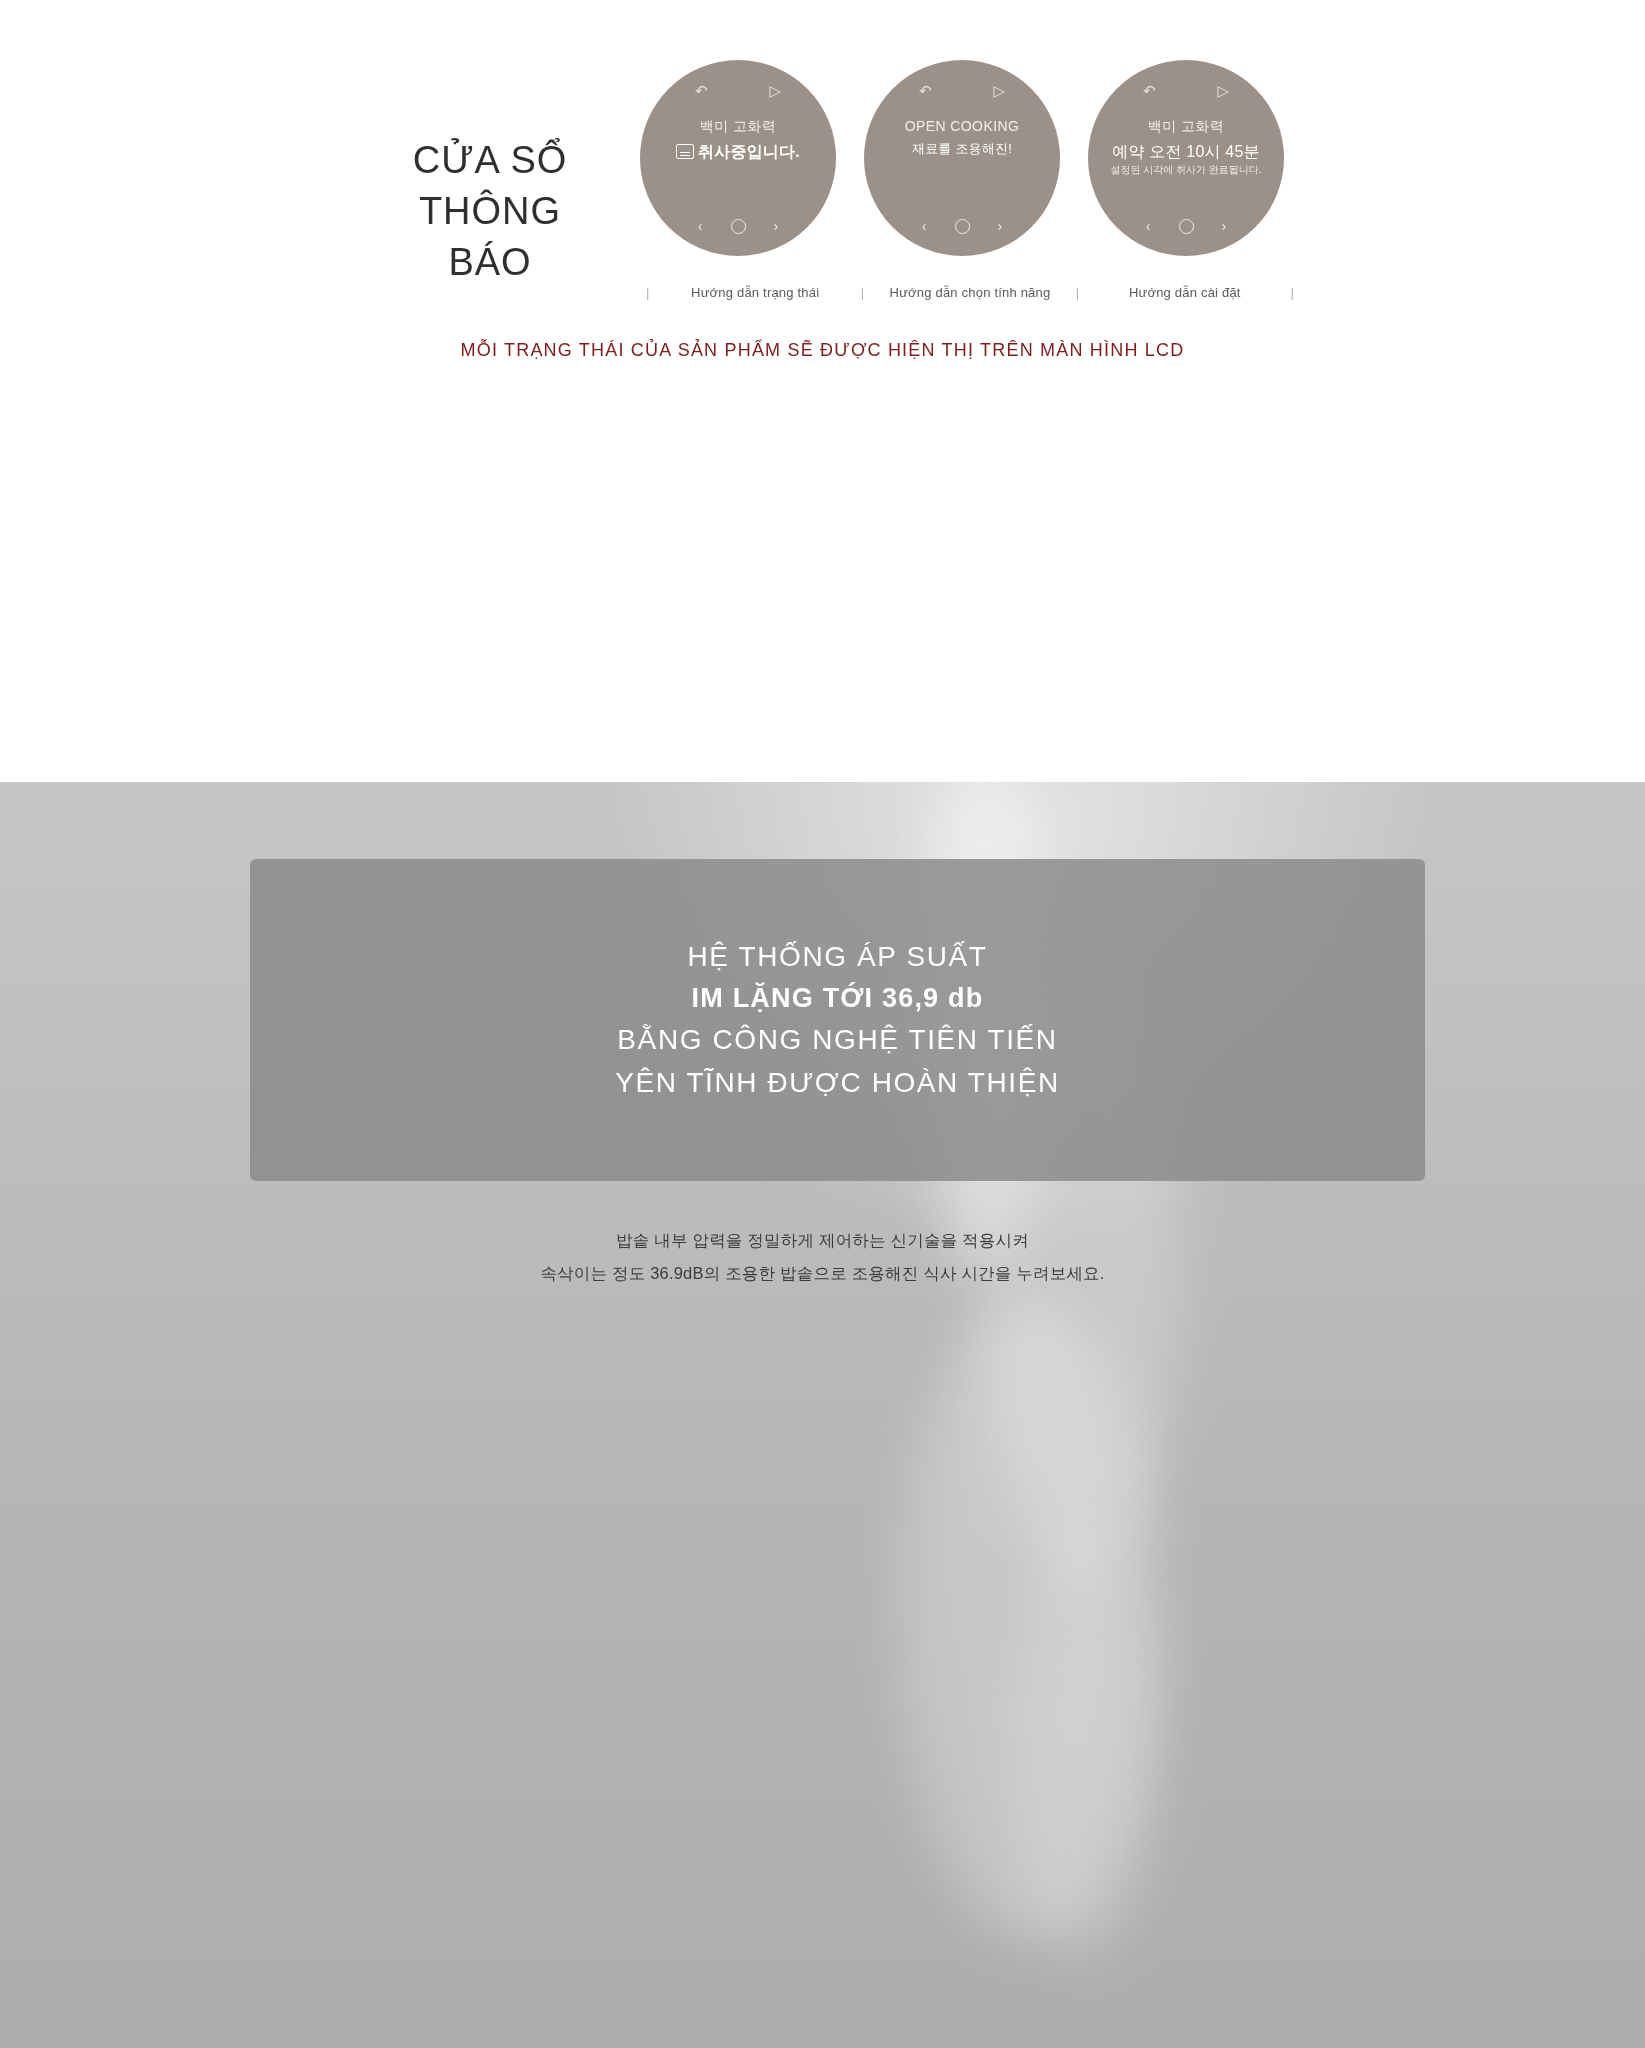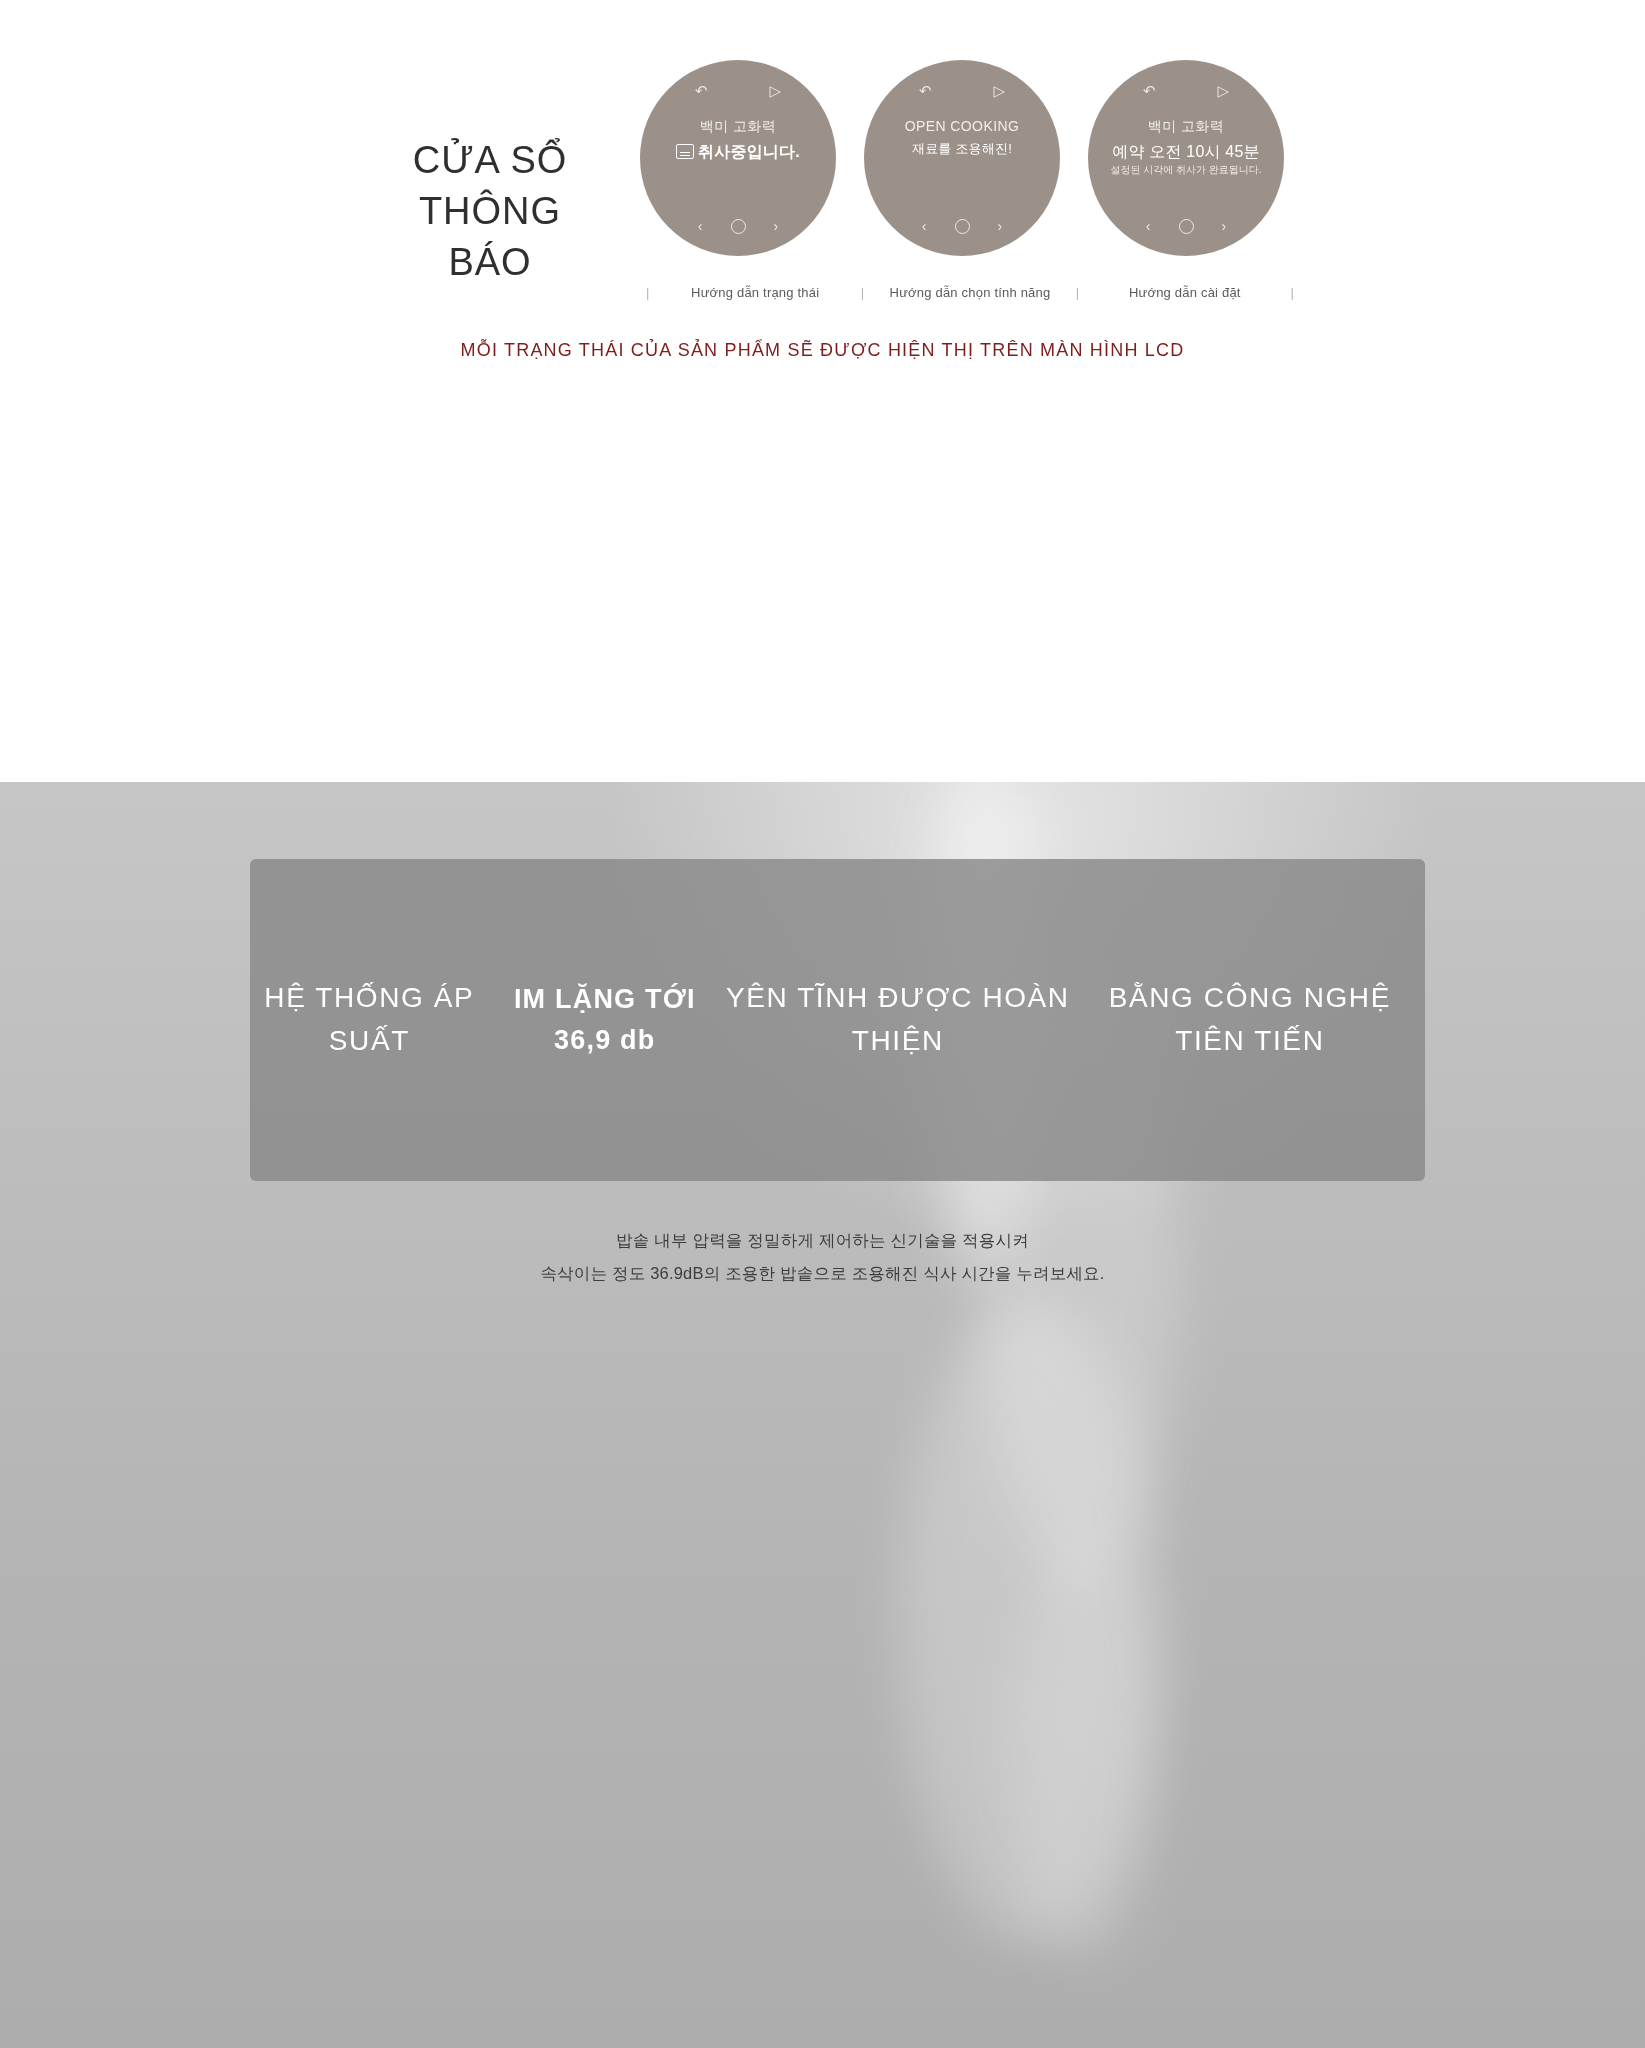--- a/index.html
+++ b/index.html
@@ -203,21 +203,21 @@
 
   .banner {
     position: absolute;
     left: 250px;
     top: 77px;
     width: 1175px;
     height: 322px;
     background: rgba(137,137,137,.82);
     border-radius: 6px;
     display: flex;
-    flex-direction: row;
+    flex-direction: column;
     align-items: center;
     justify-content: center;
     color: #ffffff;
     text-align: center;
   }
   .banner-line {
     font-size: 28px;
     letter-spacing: 1.6px;
     line-height: 1.52;
     font-weight: 400;
@@ -318,22 +318,22 @@
   <section class="sec-pressure">
     <div class="bg-gradient"></div>
     <div class="steam s1"></div>
     <div class="steam s2"></div>
     <div class="steam s3"></div>
     <div class="steam s4"></div>
 
     <div class="banner">
       <div class="banner-line">HỆ THỐNG ÁP SUẤT</div>
       <div class="banner-line bold">IM LẶNG TỚI 36,9 db</div>
+      <div class="banner-line">BẰNG CÔNG NGHỆ TIÊN TIẾN</div>
       <div class="banner-line">YÊN TĨNH ĐƯỢC HOÀN THIỆN</div>
-      <div class="banner-line">BẰNG CÔNG NGHỆ TIÊN TIẾN</div>
     </div>
 
     <div class="pressure-desc">
       <div>밥솥 내부 압력을 정밀하게 제어하는 신기술을 적용시켜</div>
       <div>속삭이는 정도 36.9dB의 조용한 밥솥으로 조용해진 식사 시간을 누려보세요.</div>
     </div>
 
   </section>
 </div>
 

